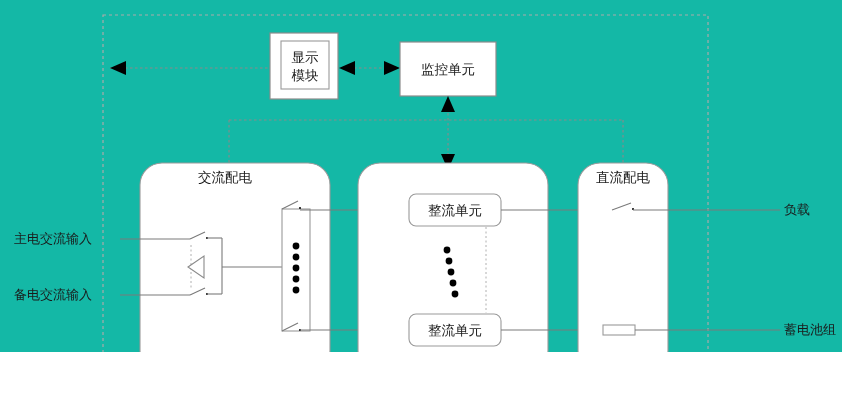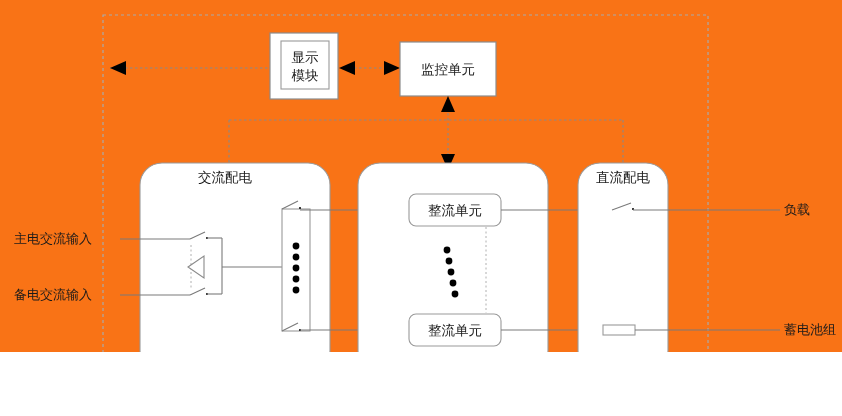--- a/index.html
+++ b/index.html
@@ -4,21 +4,21 @@
 <style>
   html, body {
     margin: 0;
     padding: 0;
     background: #ffffff;
   }
   #stage {
     position: relative;
     width: 842px;
     height: 352px;
-    background: #f97316;
+    background: #14b8a6;
     font-family: "DejaVu Sans", sans-serif;
     overflow: hidden;
   }
   svg#diagram {
     display: block;
     width: 842px;
     height: 416px;
   }
   .lbl {
     font-family: "DejaVu Sans", sans-serif;

